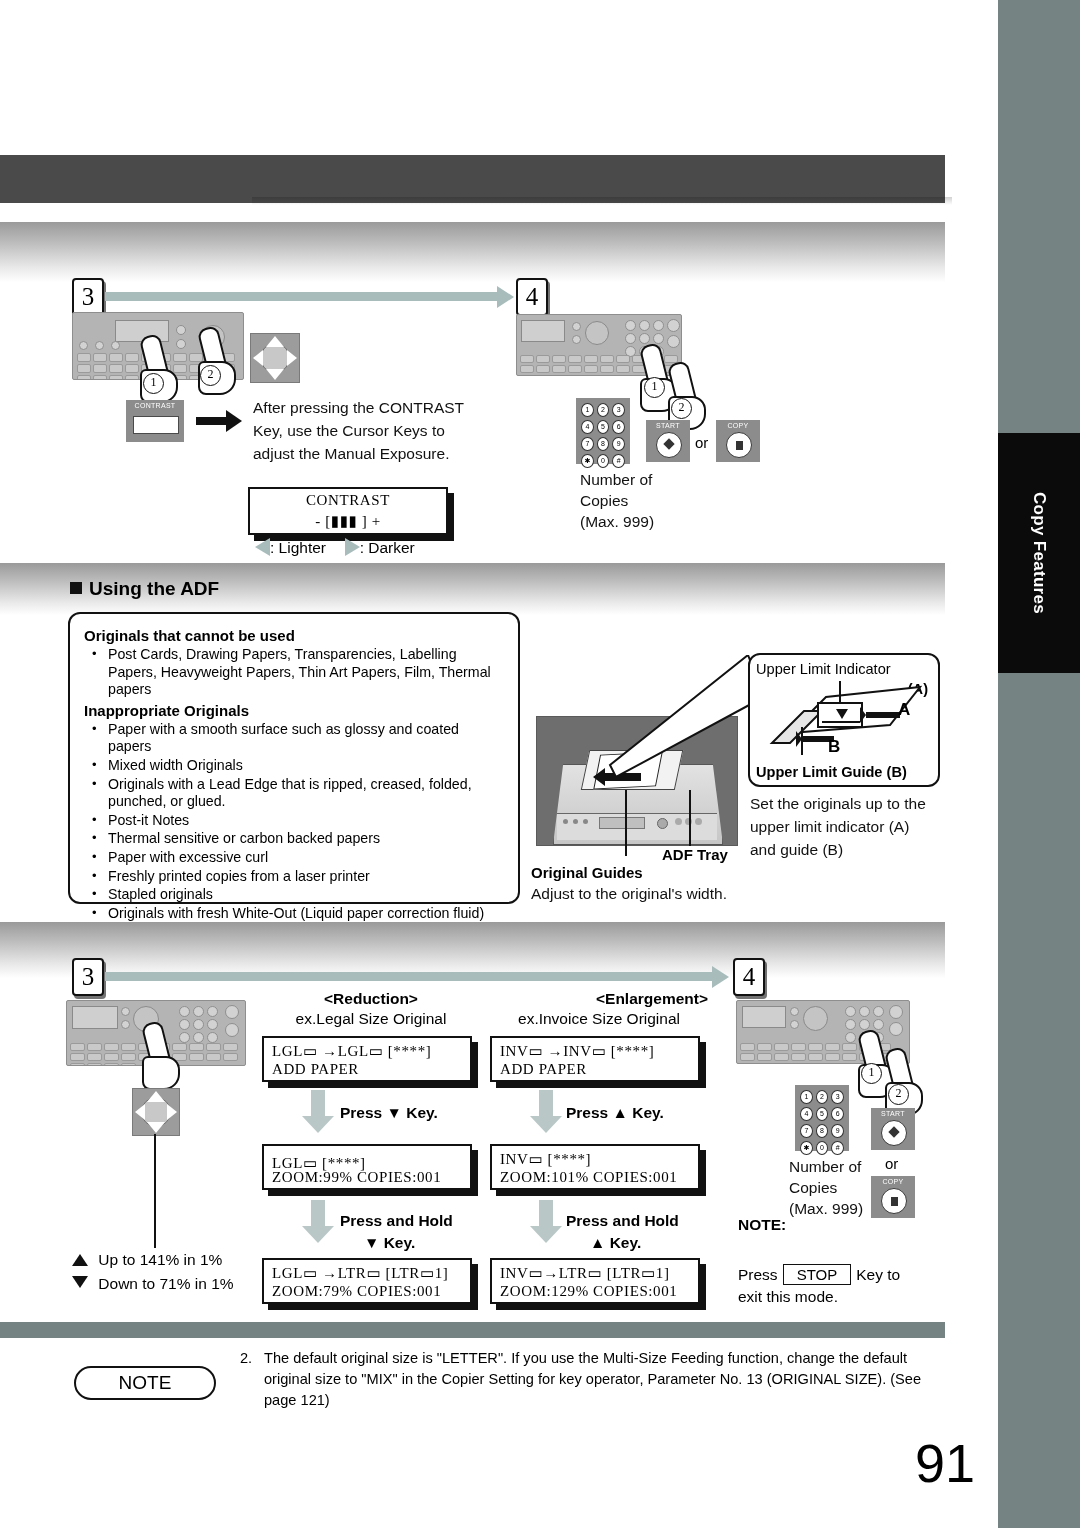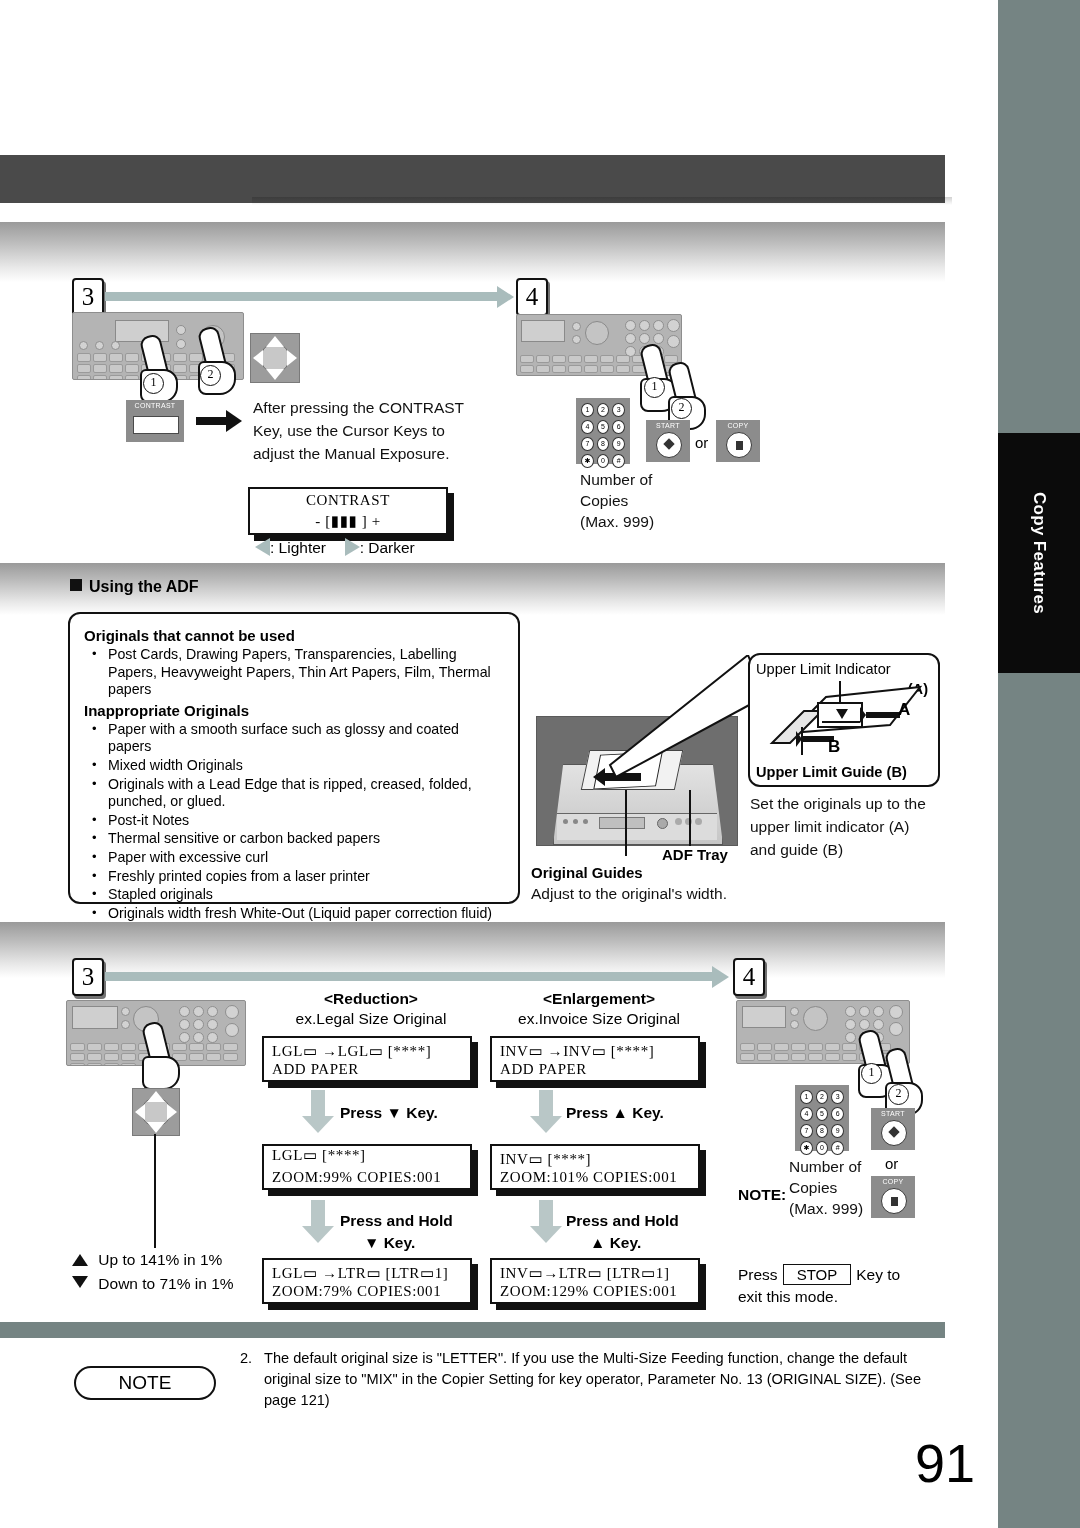--- a/index.html
+++ b/index.html
@@ -86,21 +86,21 @@
 
   
   .lcdbox{position:absolute;background:#fff;border:2px solid #111;box-sizing:border-box;
      box-shadow:6px 6px 0 #111;}
   .lcdbox .l{position:absolute;left:8px;font-family:"Liberation Serif",serif;font-size:15px;
      letter-spacing:.6px;white-space:nowrap;}
   .mono{font-family:"Liberation Mono",monospace;font-size:14px;letter-spacing:0px;}
 
   
   .roundbox{position:absolute;border:2px solid #111;border-radius:12px;background:#fff;box-sizing:border-box;}
-  .headline{position:absolute;font-size:16px;font-weight:bold;}
+  .headline{position:absolute;font-size:19px;font-weight:bold;}
   .sqbullet{display:inline-block;width:12px;height:12px;background:#111;margin-right:7px;vertical-align:1px;}
   ul.plain{margin:0;padding:0;list-style:none;}
   ul.plain li{position:relative;padding-left:24px;font-size:14.2px;line-height:17.6px;margin-bottom:1px;}
   ul.plain li:before{content:"\2022";position:absolute;left:8px;top:-1px;font-size:13px;}
   .subhead{font-size:15px;font-weight:bold;margin:3px 0 2px 0;}
 
   
   .adfphoto{position:absolute;background:#6e6e6e;border:1px solid #5a5a5a;overflow:hidden;}
   .adfphoto .body{position:absolute;left:8%;bottom:0;width:84%;height:62%;
      background:linear-gradient(to bottom,#e2e2e2,#c6c6c6);border:1px solid #555;
@@ -336,21 +336,21 @@
       <div class="subhead">Inappropriate Originals</div>
       <ul class="plain">
         <li>Paper with a smooth surface such as glossy and coated papers</li>
         <li>Mixed width Originals</li>
         <li>Originals with a Lead Edge that is ripped, creased, folded, punched, or glued.</li>
         <li>Post-it Notes</li>
         <li>Thermal sensitive or carbon backed papers</li>
         <li>Paper with excessive curl</li>
         <li>Freshly printed copies from a laser printer</li>
         <li>Stapled originals</li>
-        <li>Originals width fresh White-Out (Liquid paper correction fluid)</li>
+        <li>Originals with fresh White-Out (Liquid paper correction fluid)</li>
       </ul>
     </div>
   </div>
 
   <div class="adfphoto" style="left:536px;top:716px;width:200px;height:128px;">
     <div class="body"></div>
     <div class="tray"></div>
     <div class="sheet"></div>
     <div class="cp">
       <span style="position:absolute;left:6px;top:5px;width:5px;height:5px;border-radius:50%;background:#888;"></span>
@@ -480,36 +480,36 @@
     <div class="l mono" style="top:4px;">LGL▭  →LGL▭   [****]</div>
     <div class="l mono" style="top:23px;">ADD  PAPER</div>
   </div>
   <div class="downarrow" style="left:302px;top:1090px;">
     <div class="stem"></div>
       <div class="head"></div>
   </div>
   <div style="position:absolute;left:340px;top:1104px;font-size:15.5px;font-weight:bold;">Press ▼ Key.</div>
 
   <div class="lcdbox" style="left:262px;top:1144px;width:210px;height:46px;">
-    <div class="l mono" style="top:0;">LGL▭               [****]</div>
+    <div class="l mono" style="top:8px;">LGL▭               [****]</div>
     <div class="l mono" style="top:23px;">ZOOM:99%   COPIES:001</div>
   </div>
   <div class="downarrow" style="left:302px;top:1200px;">
     <div class="stem"></div>
       <div class="head"></div>
   </div>
   <div style="position:absolute;left:340px;top:1212px;font-size:15.5px;font-weight:bold;">Press and Hold</div>
   <div style="position:absolute;left:364px;top:1234px;font-size:15.5px;font-weight:bold;">▼ Key.</div>
 
   <div class="lcdbox" style="left:262px;top:1258px;width:210px;height:46px;">
     <div class="l mono" style="top:4px;">LGL▭ →LTR▭ [LTR▭1]</div>
     <div class="l mono" style="top:23px;">ZOOM:79%   COPIES:001</div>
   </div>
 
-  <div style="position:absolute;left:490px;top:990px;width:218px;text-align:center;font-size:15.5px;font-weight:bold;">&lt;Enlargement&gt;</div>
+  <div style="position:absolute;left:490px;top:990px;width:218px;text-align:right;font-size:15.5px;font-weight:bold;">&lt;Enlargement&gt;</div>
   <div style="position:absolute;left:490px;top:1010px;width:218px;text-align:center;font-size:15.5px;">ex.Invoice Size Original</div>
 
   <div class="lcdbox" style="left:490px;top:1036px;width:210px;height:46px;">
     <div class="l mono" style="top:4px;">INV▭  →INV▭   [****]</div>
     <div class="l mono" style="top:23px;">ADD  PAPER</div>
   </div>
   <div class="downarrow" style="left:530px;top:1090px;">
     <div class="stem"></div>
       <div class="head"></div>
   </div>
@@ -611,21 +611,21 @@
     <div class="cap">COPY</div>
     <div class="round" style="left:10px;top:12px;width:24px;height:24px;">
       <span style="position:absolute;left:9px;top:8px;width:7px;height:9px;background:#333;"></span>
     </div>
   </div>
 
   <div class="btxt" style="left:789px;top:1155px;">Number of</div>
   <div class="btxt" style="left:789px;top:1176px;">Copies</div>
   <div class="btxt" style="left:789px;top:1197px;">(Max. 999)</div>
 
-  <div style="position:absolute;left:738px;top:1186px;font-size:15.5px;font-weight:bold;">NOTE:</div>
+  <div style="position:absolute;left:738px;top:1216px;font-size:15.5px;font-weight:bold;">NOTE:</div>
   <div style="position:absolute;left:738px;top:1264px;font-size:15.5px;">
     <span>Press</span><span class="stopkey">STOP</span><span>Key to</span>
   </div>
   <div style="position:absolute;left:738px;top:1288px;font-size:15.5px;">exit this mode.</div>
 
   <div class="flat-band" style="top:1322px;"></div>
 
   <div class="noteoval" style="left:74px;top:1366px;width:142px;height:34px;line-height:30px;">NOTE</div>
   <div style="position:absolute;left:240px;top:1348px;width:710px;font-size:14.6px;line-height:21px;">
     <span style="position:absolute;left:0;top:0;">2.</span>

